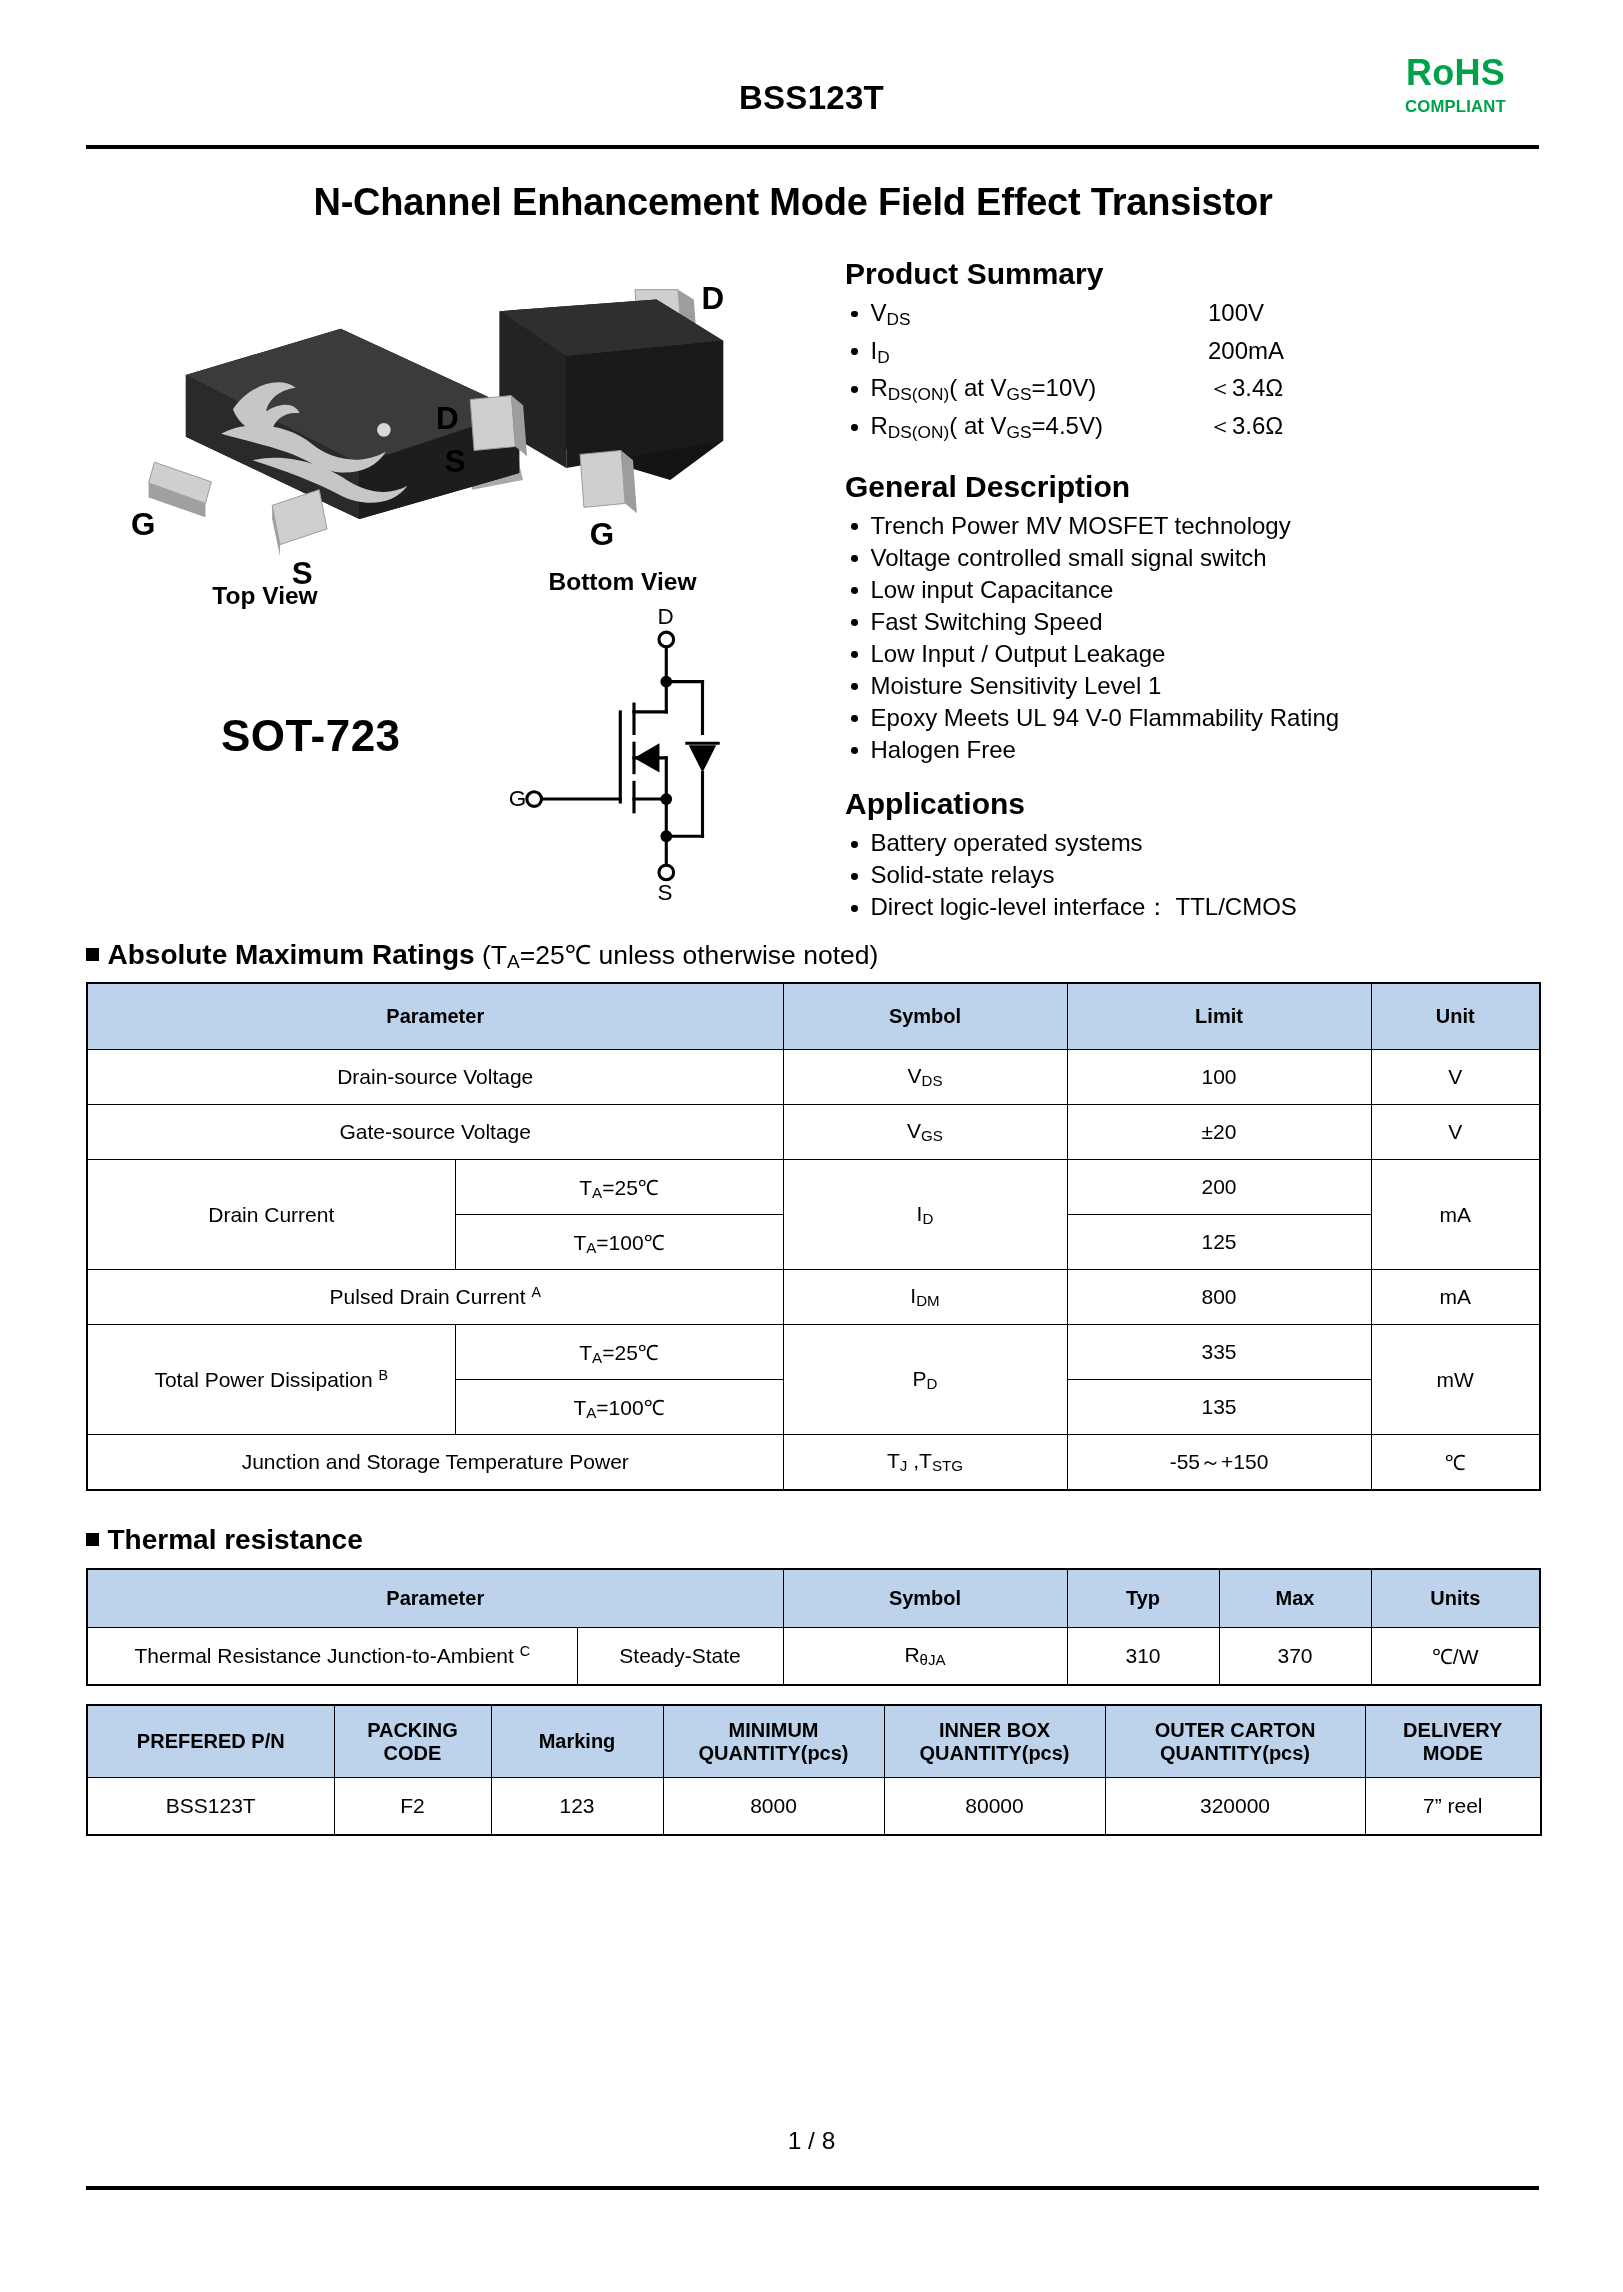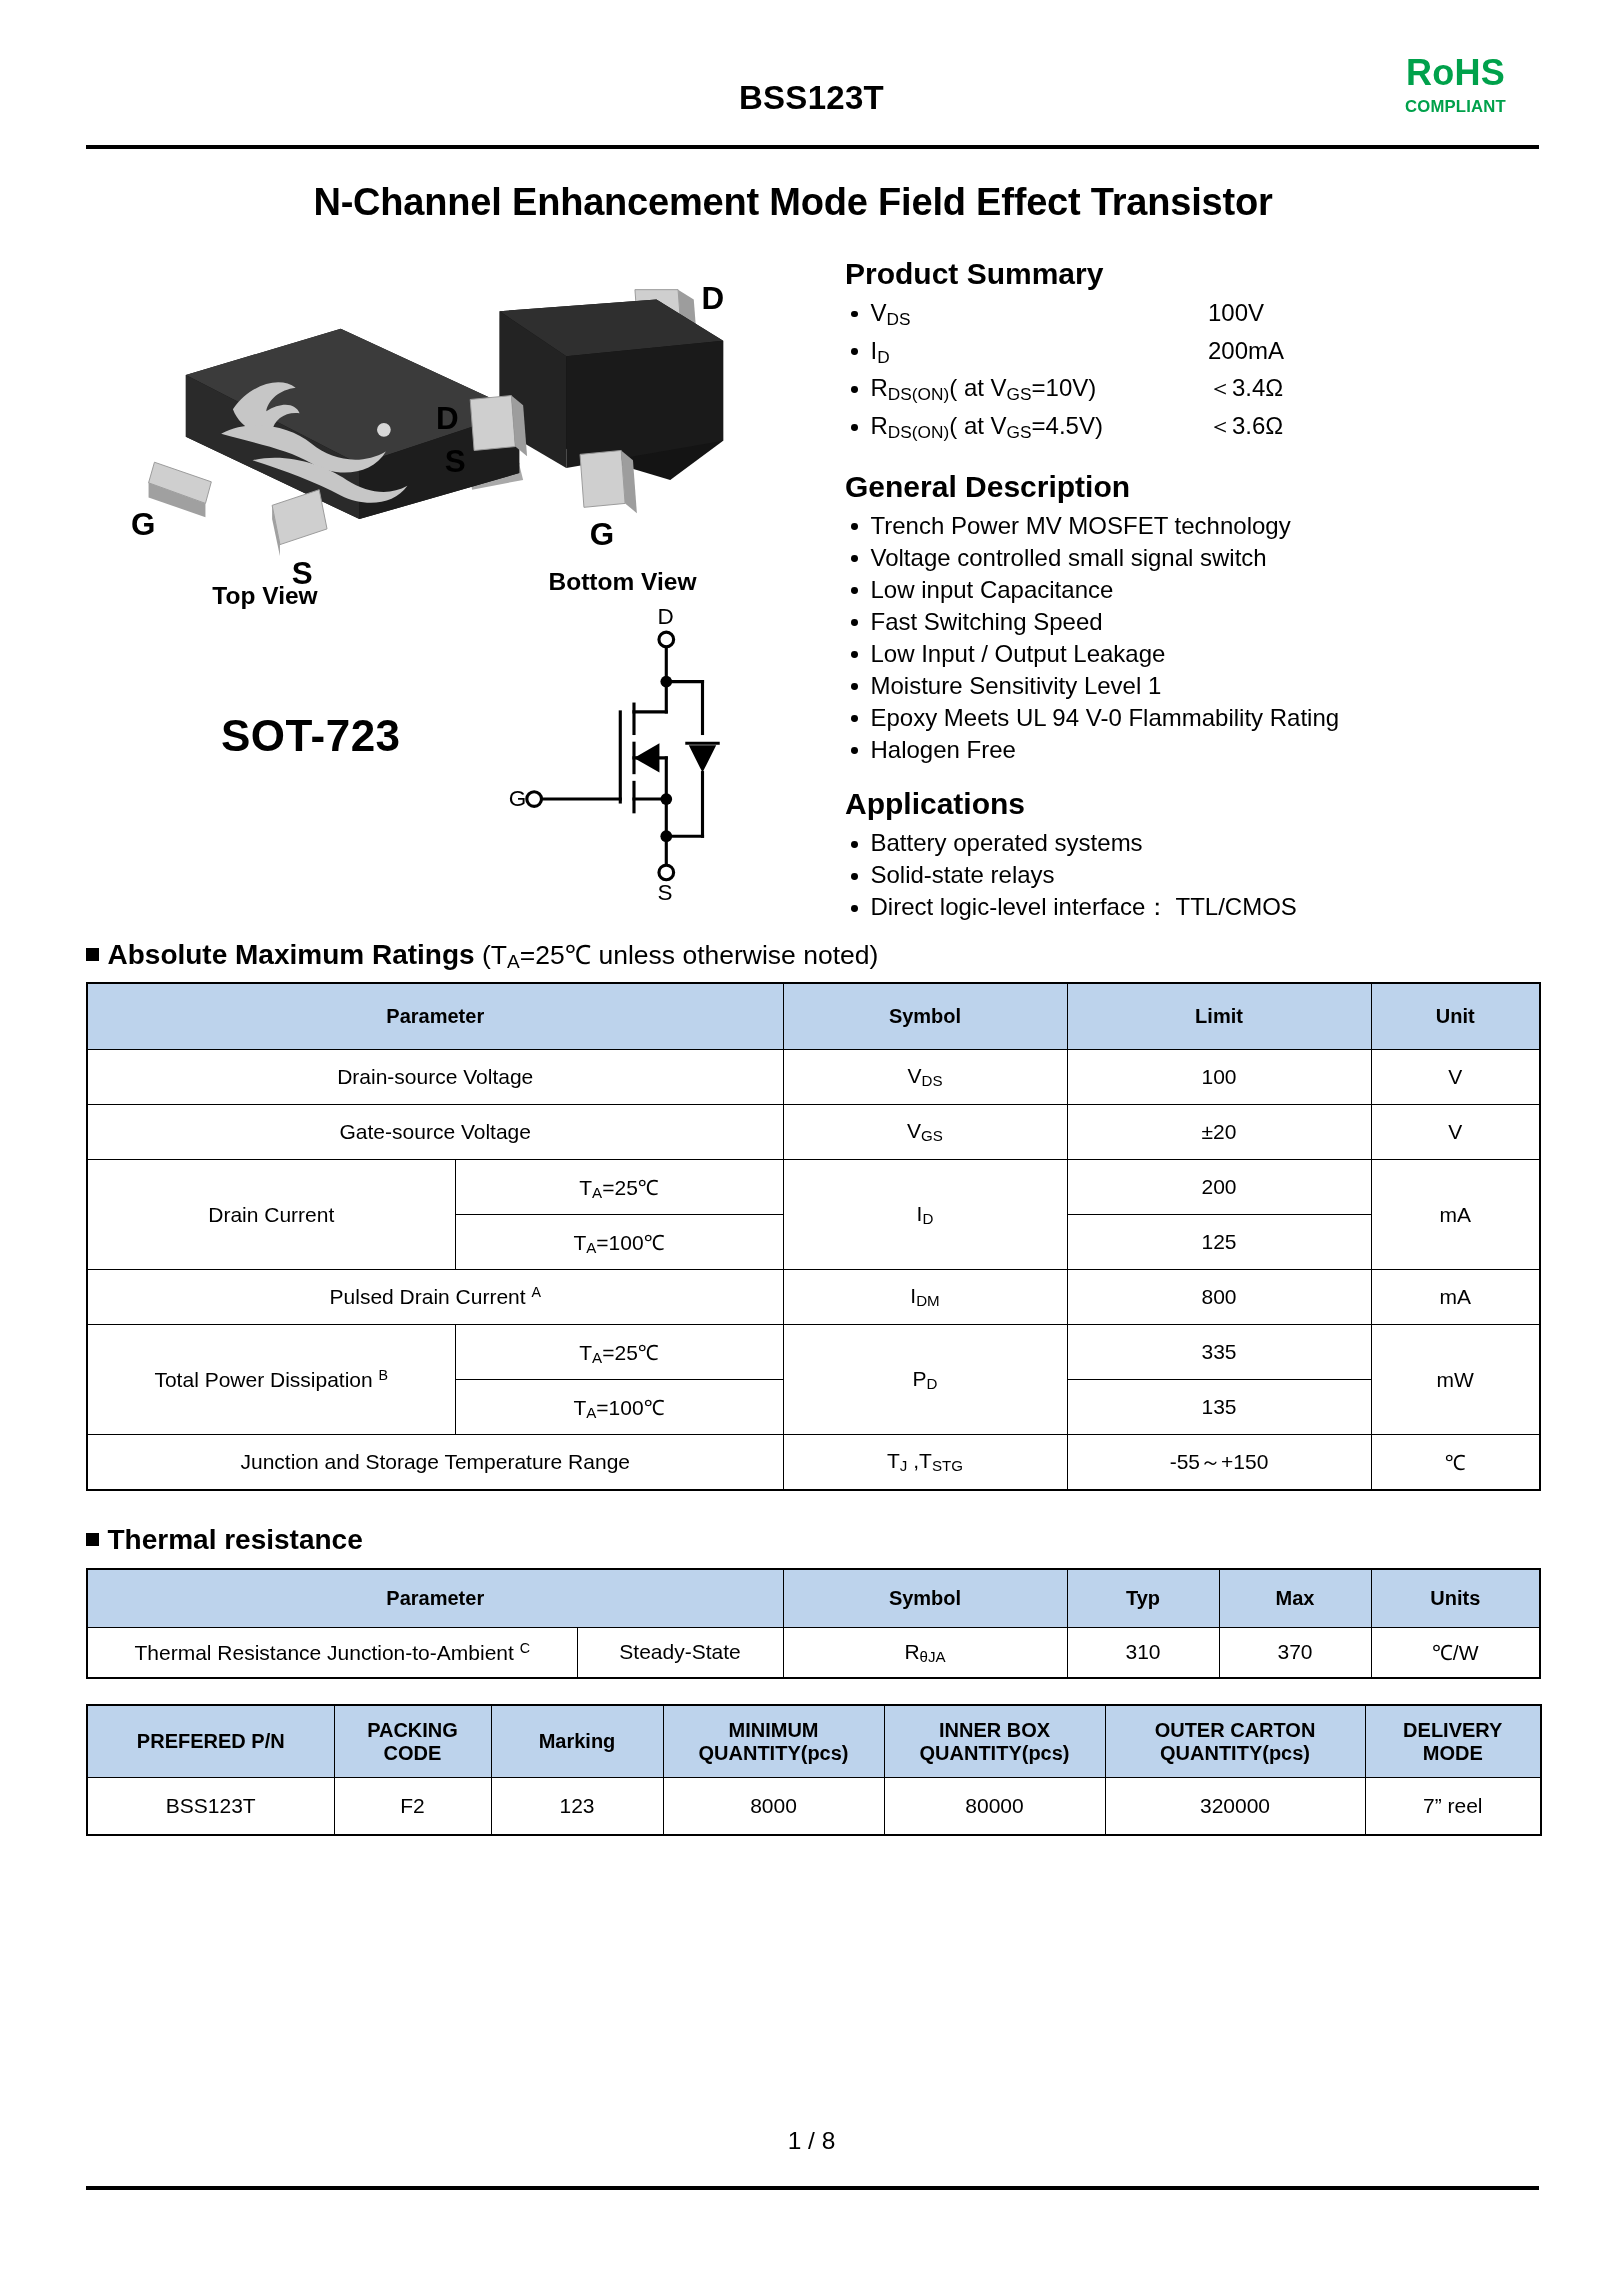--- a/index.html
+++ b/index.html
@@ -295,21 +295,21 @@
         <td class="sub">T<sub>A</sub>=25℃</td>
         <td rowspan="2">P<sub>D</sub></td>
         <td>335</td>
         <td rowspan="2">mW</td>
       </tr>
       <tr style="height:55px">
         <td class="sub">T<sub>A</sub>=100℃</td>
         <td>135</td>
       </tr>
       <tr style="height:55px">
-        <td class="lft" colspan="2">Junction and Storage Temperature Range</td>
+        <td class="lft" colspan="2">Junction and Storage Temperature Power</td>
         <td>T<sub>J</sub> ,T<sub>STG</sub></td>
         <td>-55～+150</td>
         <td>℃</td>
       </tr>
     </tbody>
   </table>
 
   <div class="caption" style="left:86px;top:1524px;">
     <span class="sq"></span><span>Thermal resistance</span>
   </div>
@@ -326,21 +326,21 @@
     <thead>
       <tr>
         <th colspan="2" style="height:57px">Parameter</th>
         <th>Symbol</th>
         <th>Typ</th>
         <th>Max</th>
         <th>Units</th>
       </tr>
     </thead>
     <tbody>
-      <tr style="height:50px">
+      <tr style="height:57px">
         <td class="lft">Thermal Resistance Junction-to-Ambient <sup>C</sup></td>
         <td>Steady-State</td>
         <td>R<sub>θJA</sub></td>
         <td>310</td>
         <td>370</td>
         <td>℃/W</td>
       </tr>
     </tbody>
   </table>
 

